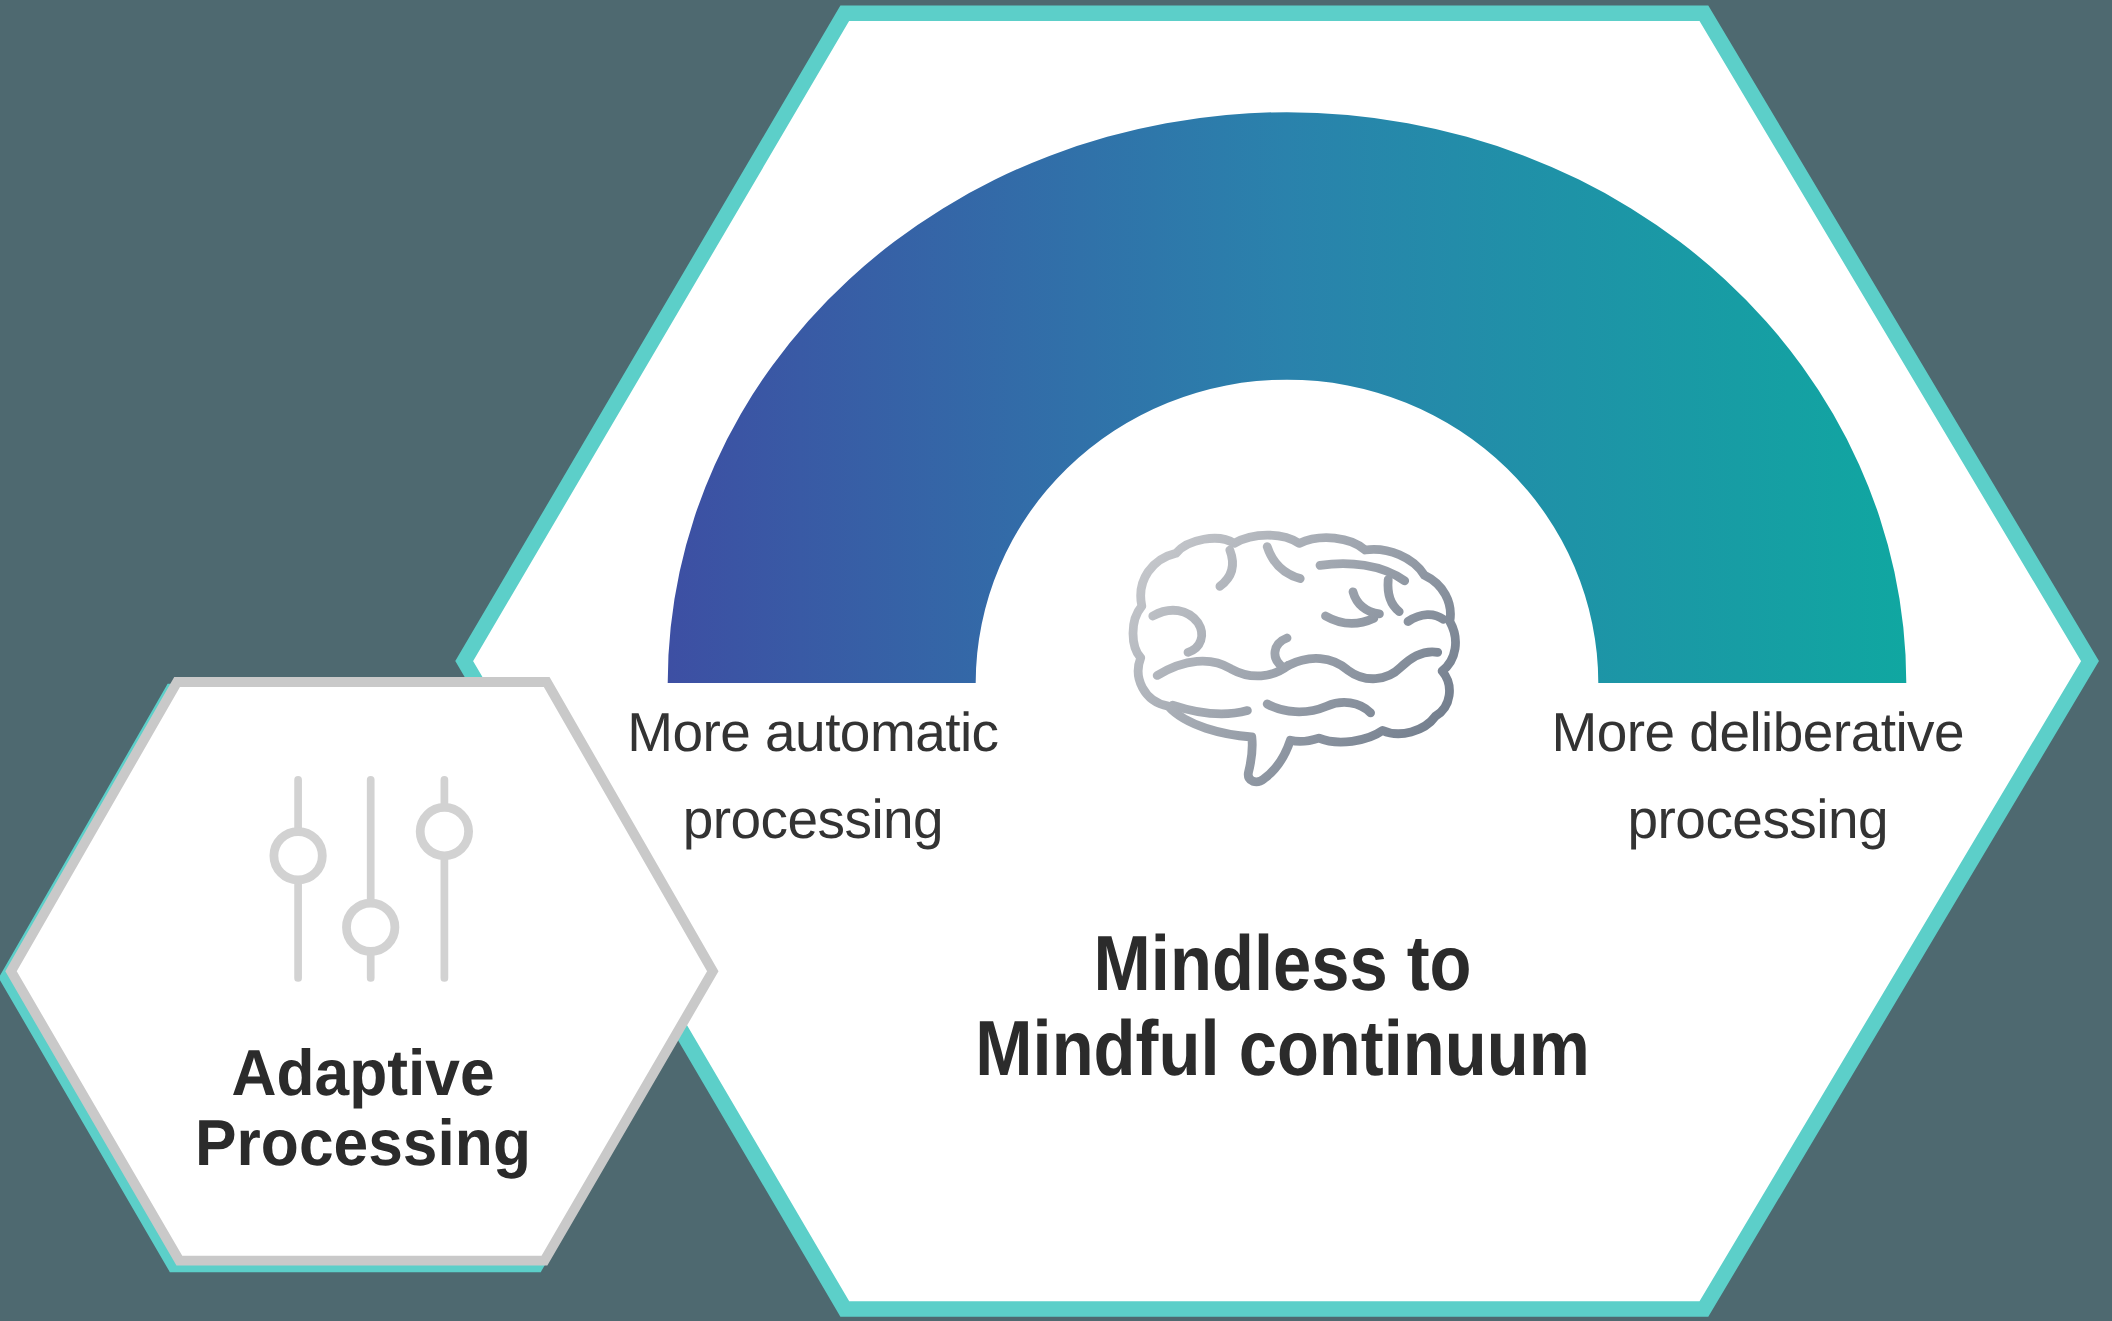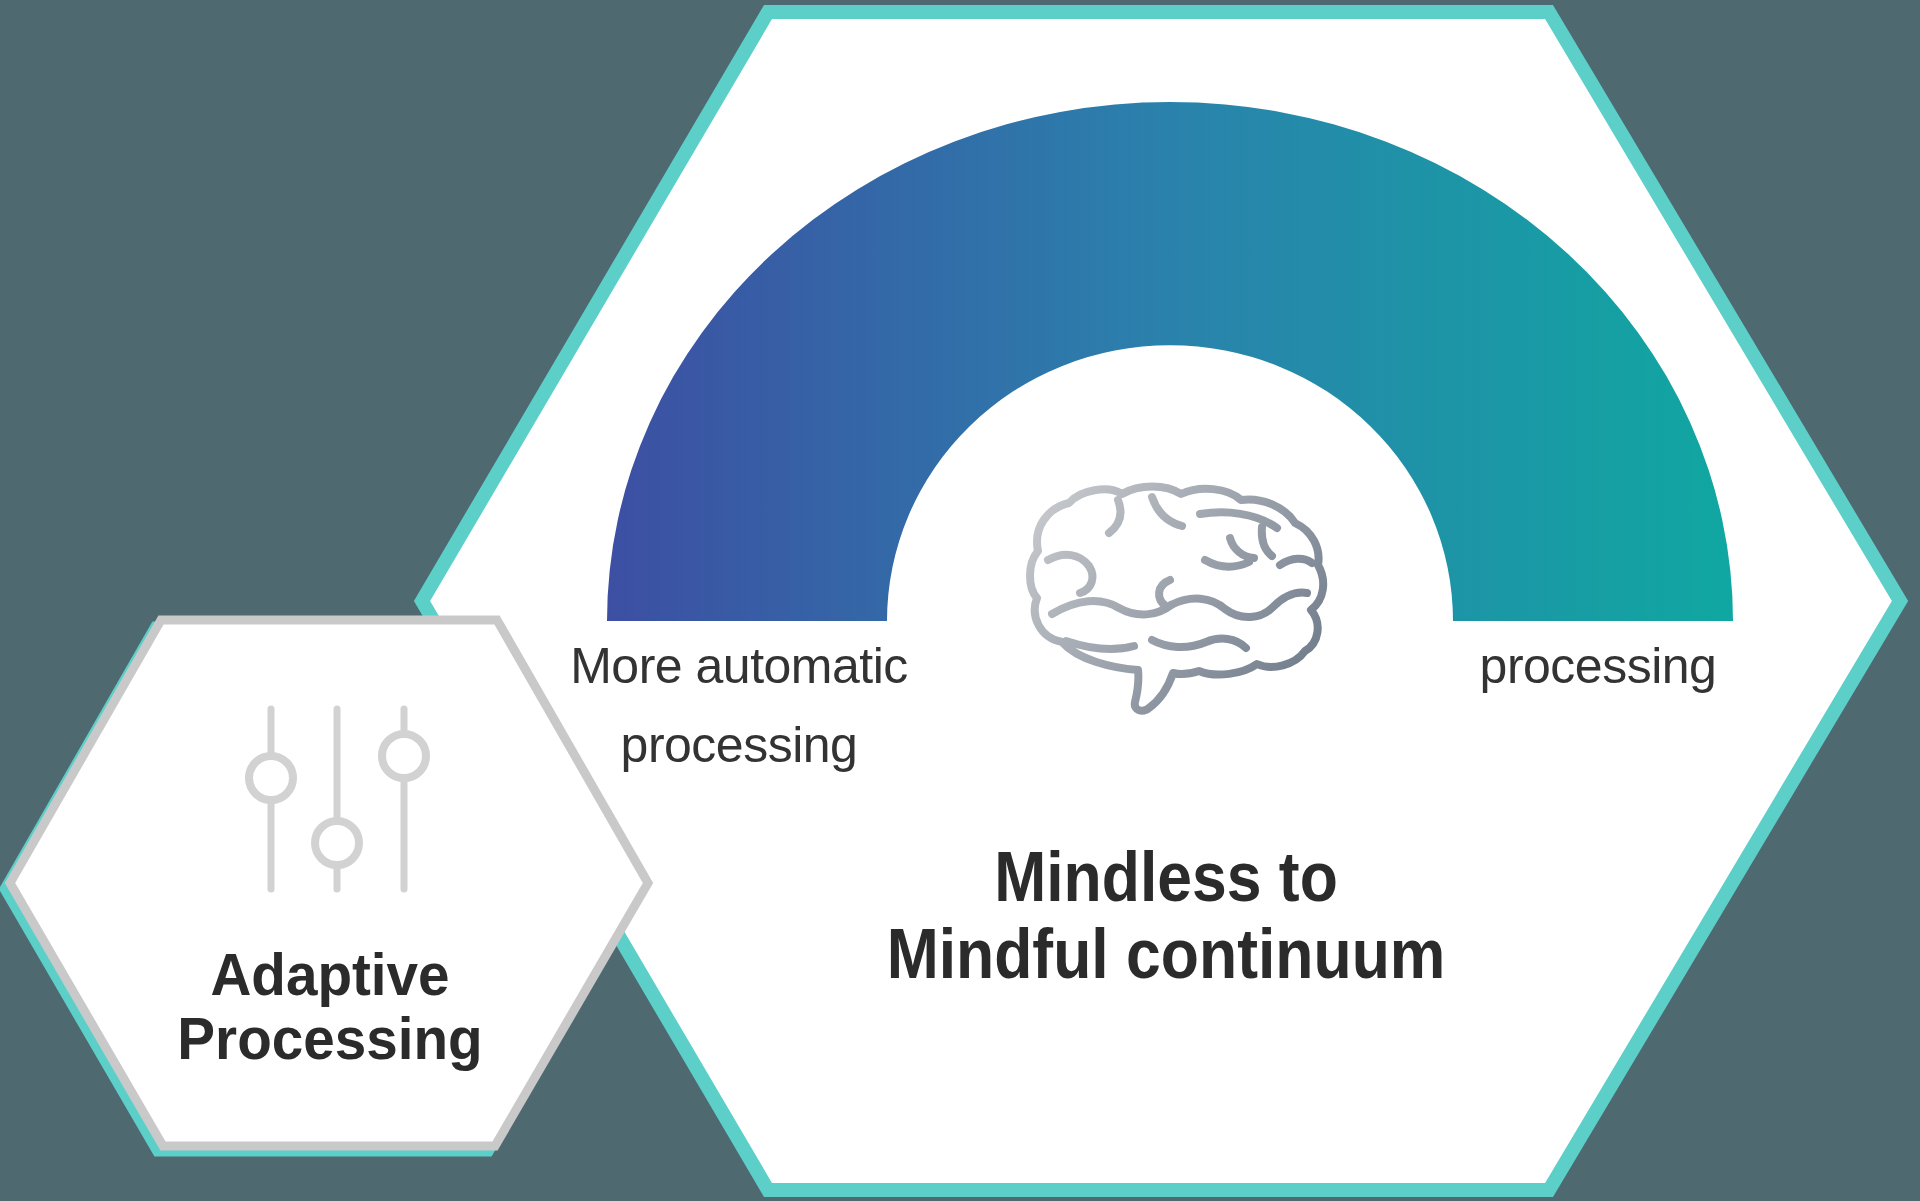--- a/index.html
+++ b/index.html
@@ -130,20 +130,21 @@
       <circle cx="404" cy="756" r="22" stroke-width="8" fill="#ffffff"></circle>
     </g>
   </svg>
 
   <div class="overlay-label arc-label left">
     <span>More automatic</span>
     <span>processing</span>
   </div>
 
   <div class="overlay-label arc-label right">
+    <span>More deliberative</span>
     <span>processing</span>
   </div>
 
   <div class="overlay-label continuum-title">
     <span>Mindless to</span>
     <span>Mindful continuum</span>
   </div>
 
   <div class="overlay-label adaptive-title">
     <span>Adaptive</span>

